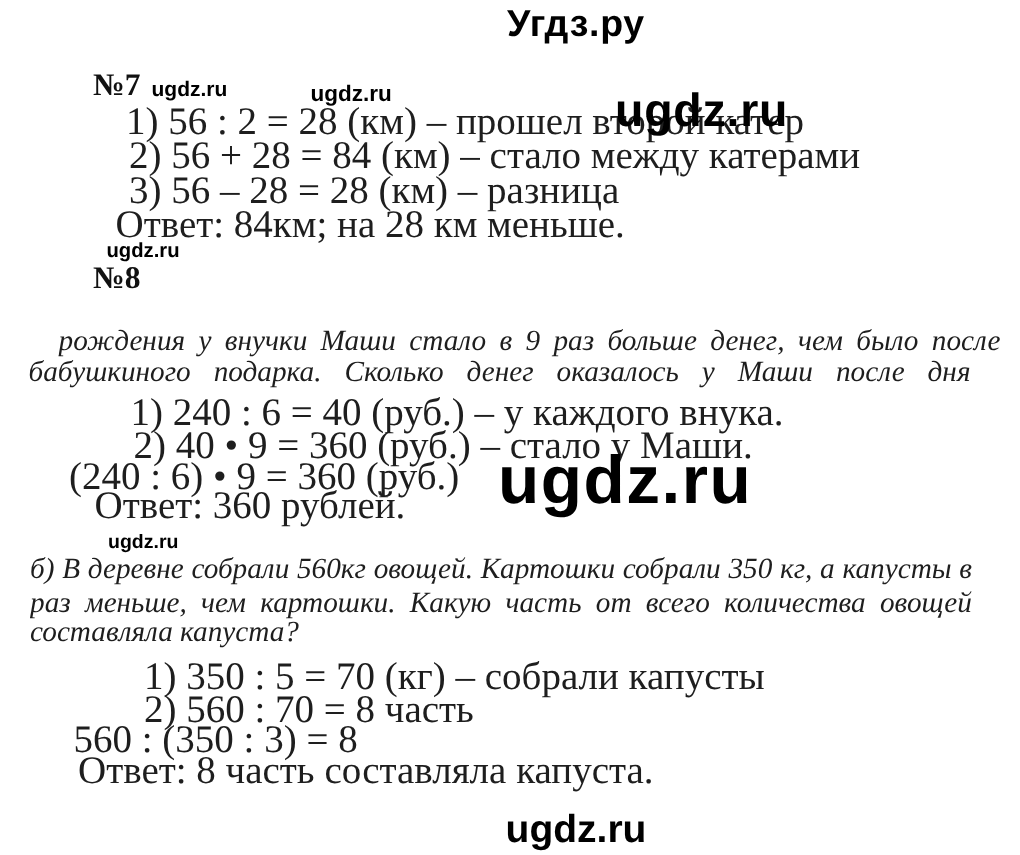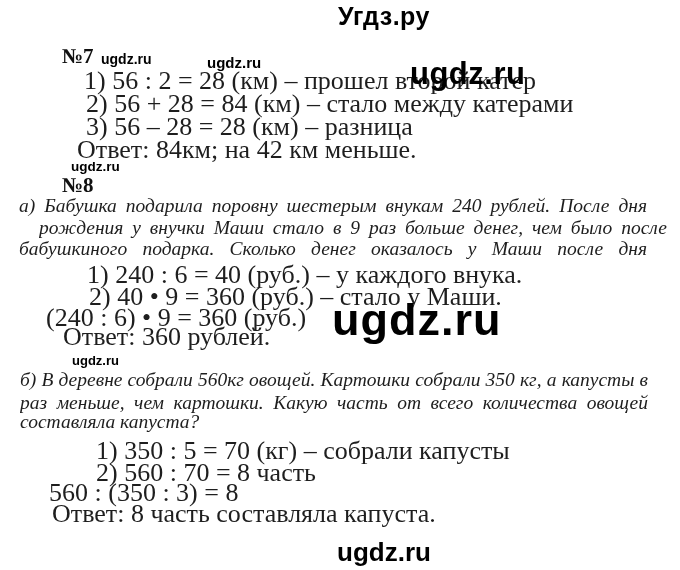--- a/index.html
+++ b/index.html
@@ -46,26 +46,25 @@
   <div class="abs sans-bold site-title">Угдз.ру</div>
 
   <div class="abs problem-label" style="left:18px; top:44px;">№7</div>
   <div class="abs sans-bold wm-small" style="left:57px; top:51px;">ugdz.ru</div>
   <div class="abs sans-bold wm-small" style="left:163px; top:54px; font-size:15px;">ugdz.ru</div>
 
   <div class="abs serif" style="left:40px; top:66px;">1) 56 : 2 = 28 (км) – прошел второй катер</div>
   <div class="abs sans-bold wm-big" style="left:366px; top:56px;">ugdz.ru</div>
   <div class="abs serif" style="left:42px; top:89px;">2) 56 + 28 = 84 (км) – стало между катерами</div>
   <div class="abs serif" style="left:42px; top:112px;">3) 56 – 28 = 28 (км) – разница</div>
-  <div class="abs serif" style="left:33px; top:135px;">Ответ: 84км; на 42 км меньше.</div>
+  <div class="abs serif" style="left:33px; top:135px;">Ответ: 84км; на 28 км меньше.</div>
 
   <div class="abs sans-bold wm-small" style="left:27px; top:159px; font-size:13.5px;">ugdz.ru</div>
   <div class="abs problem-label" style="left:18px; top:173px;">№8</div>
 
-  <div class="stmt-line just" style="left:19px; top:195px;">а) Бабушка подарила поровну шестерым внукам 240 рублей. После дня</div>
   <div class="stmt-line just" style="left:19px; top:216.5px;margin-left:20px;">рождения у внучки Маши стало в 9 раз больше денег, чем было после</div>
   <div class="stmt-line just" style="left:19px; top:238px;">бабушкиного подарка. Сколько денег оказалось у Маши после дня рождения?</div>
 
   <div class="abs serif" style="left:43px; top:260px;">1) 240 : 6 = 40 (руб.) – у каждого внука.</div>
   <div class="abs serif" style="left:45px; top:282px;">2) 40 • 9 = 360 (руб.) – стало у Маши.</div>
   <div class="abs serif" style="left:2px; top:303px;">(240 : 6) • 9 = 360 (руб.)</div>
   <div class="abs sans-bold wm-big2" style="left:288px; top:294px;">ugdz.ru</div>
   <div class="abs serif" style="left:19px; top:322px;">Ответ: 360 рублей.</div>
 
   <div class="abs sans-bold wm-small" style="left:28px; top:353px; font-size:13px;">ugdz.ru</div>

